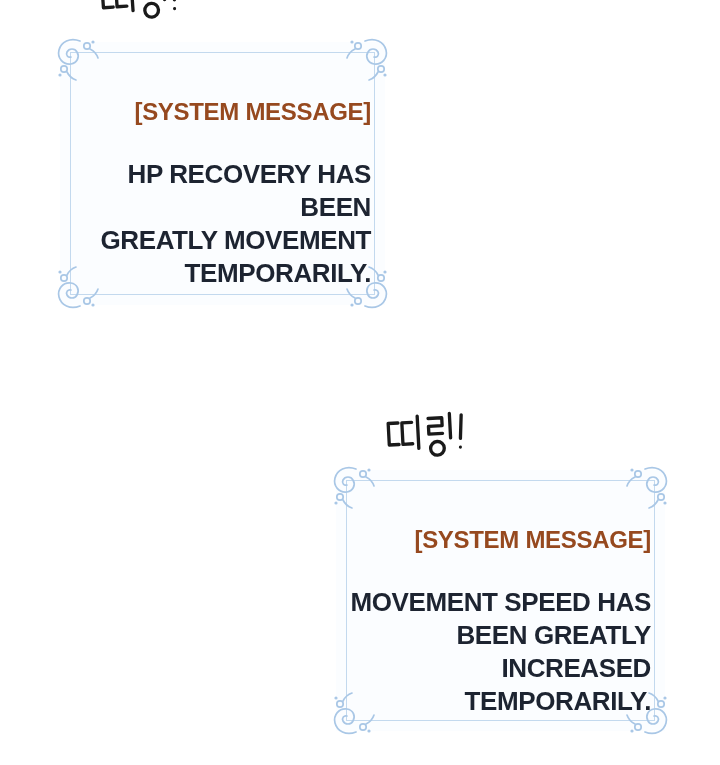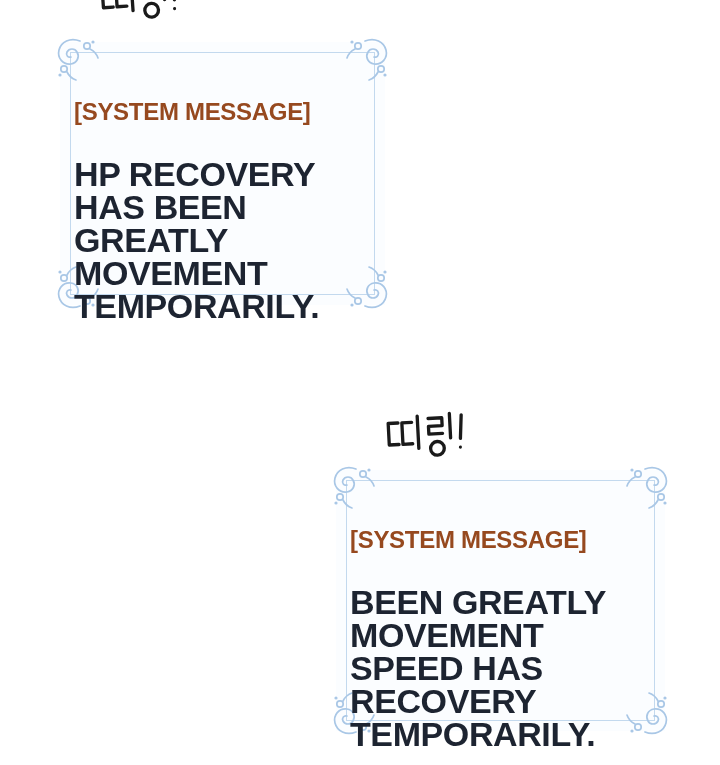--- a/index.html
+++ b/index.html
@@ -24,34 +24,34 @@
     color: var(--ornament, #a9c7e6);
   }
   .corner svg { width:100%; height:100%; display:block; }
   .corner.tl { top:-6px; left:-6px; }
   .corner.tr { top:-6px; right:-6px; transform:scaleX(-1); }
   .corner.bl { bottom:-6px; left:-6px; transform:scaleY(-1); }
   .corner.br { bottom:-6px; right:-6px; transform:scale(-1,-1); }
 
   .content {
     position:relative;
-    text-align:left;
+    text-align:right;
     padding:56px 14px 0 14px;
   }
   .msg-title {
     color: var(--title, #96491f);
     font-weight:700;
     font-size:24px;
     letter-spacing:-0.3px;
   }
   .msg-body {
     margin-top:32px;
     color: var(--body, #1d2431);
     font-weight:700;
-    font-size:34px;
+    font-size:26px;
     line-height:33px;
     letter-spacing:-0.4px;
   }
 
   .sfx {
     position:absolute;
     color: var(--sfx, #1a1a1a);
   }
   .sfx svg { display:block; }
 
@@ -199,19 +199,19 @@
       <circle cx="39" cy="6" r="1.6" fill="currentColor" stroke="none"></circle>
       <circle cx="6" cy="39" r="1.6" fill="currentColor" stroke="none"></circle>
       <path d="M36 13 q6 3 8 9"></path>
       <path d="M13 36 q3 6 9 8"></path>
     </svg>
   </div>
 
   <div class="content">
     <div class="msg-title">[SYSTEM MESSAGE]</div>
     <div class="msg-body">
+      <div>MOVEMENT SPEED HAS</div>
       <div>BEEN GREATLY</div>
-      <div>MOVEMENT SPEED HAS</div>
-      <div>RECOVERY</div>
+      <div>INCREASED</div>
       <div>TEMPORARILY.</div>
     </div>
   </div>
 </div>
 
 </body></html>

